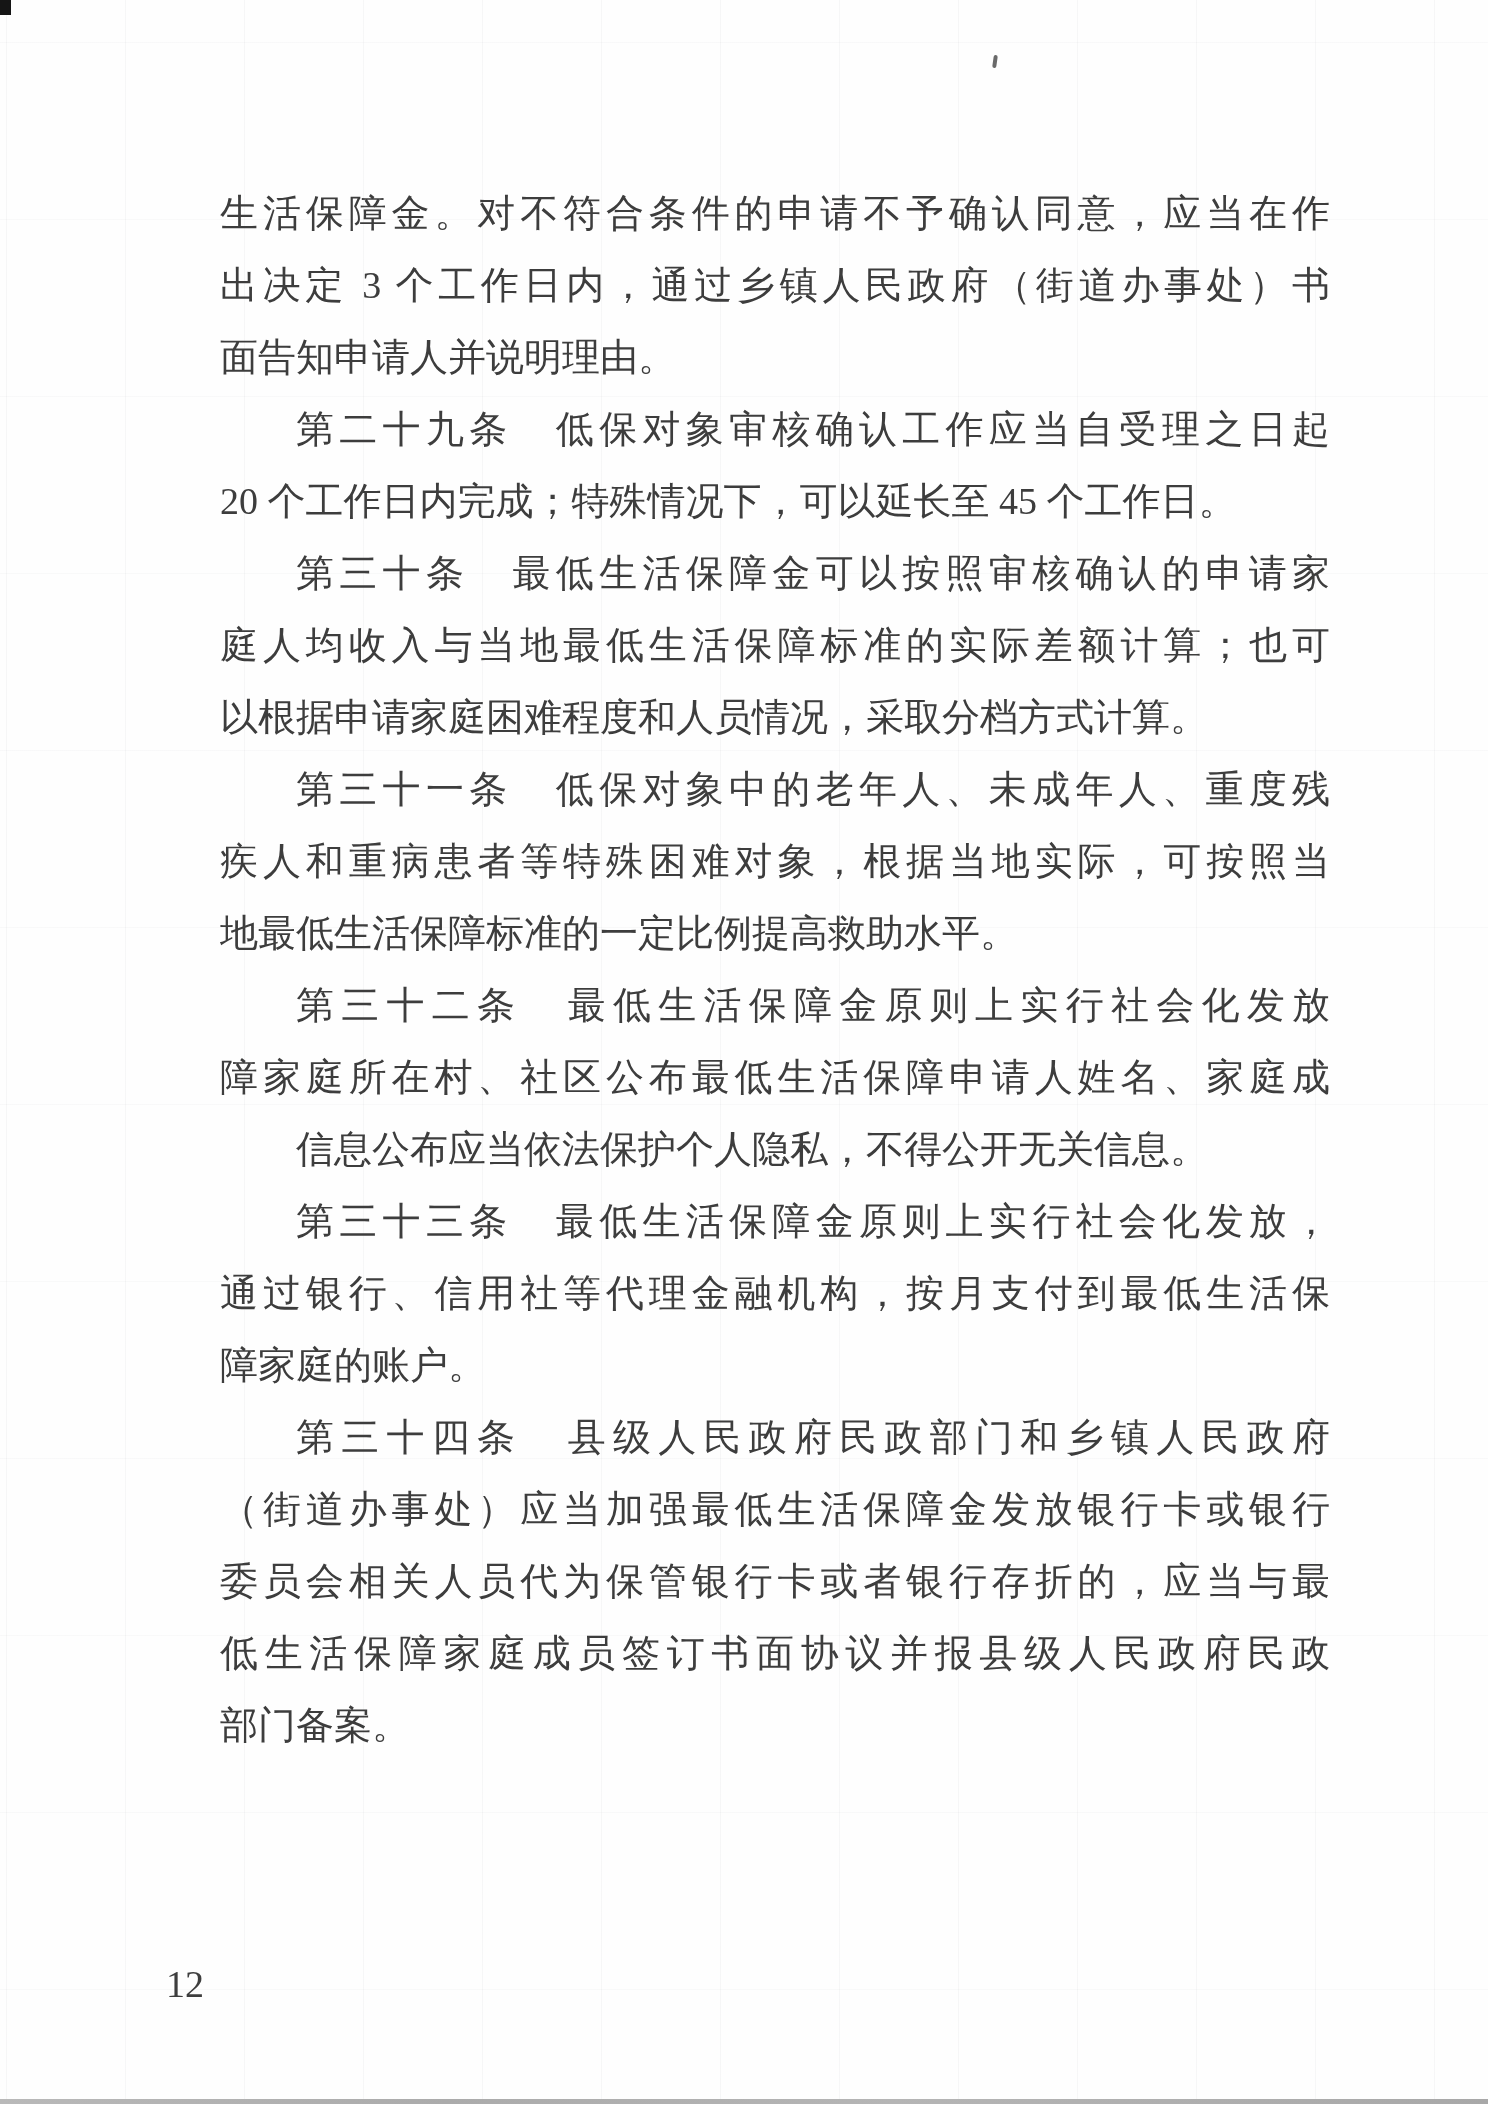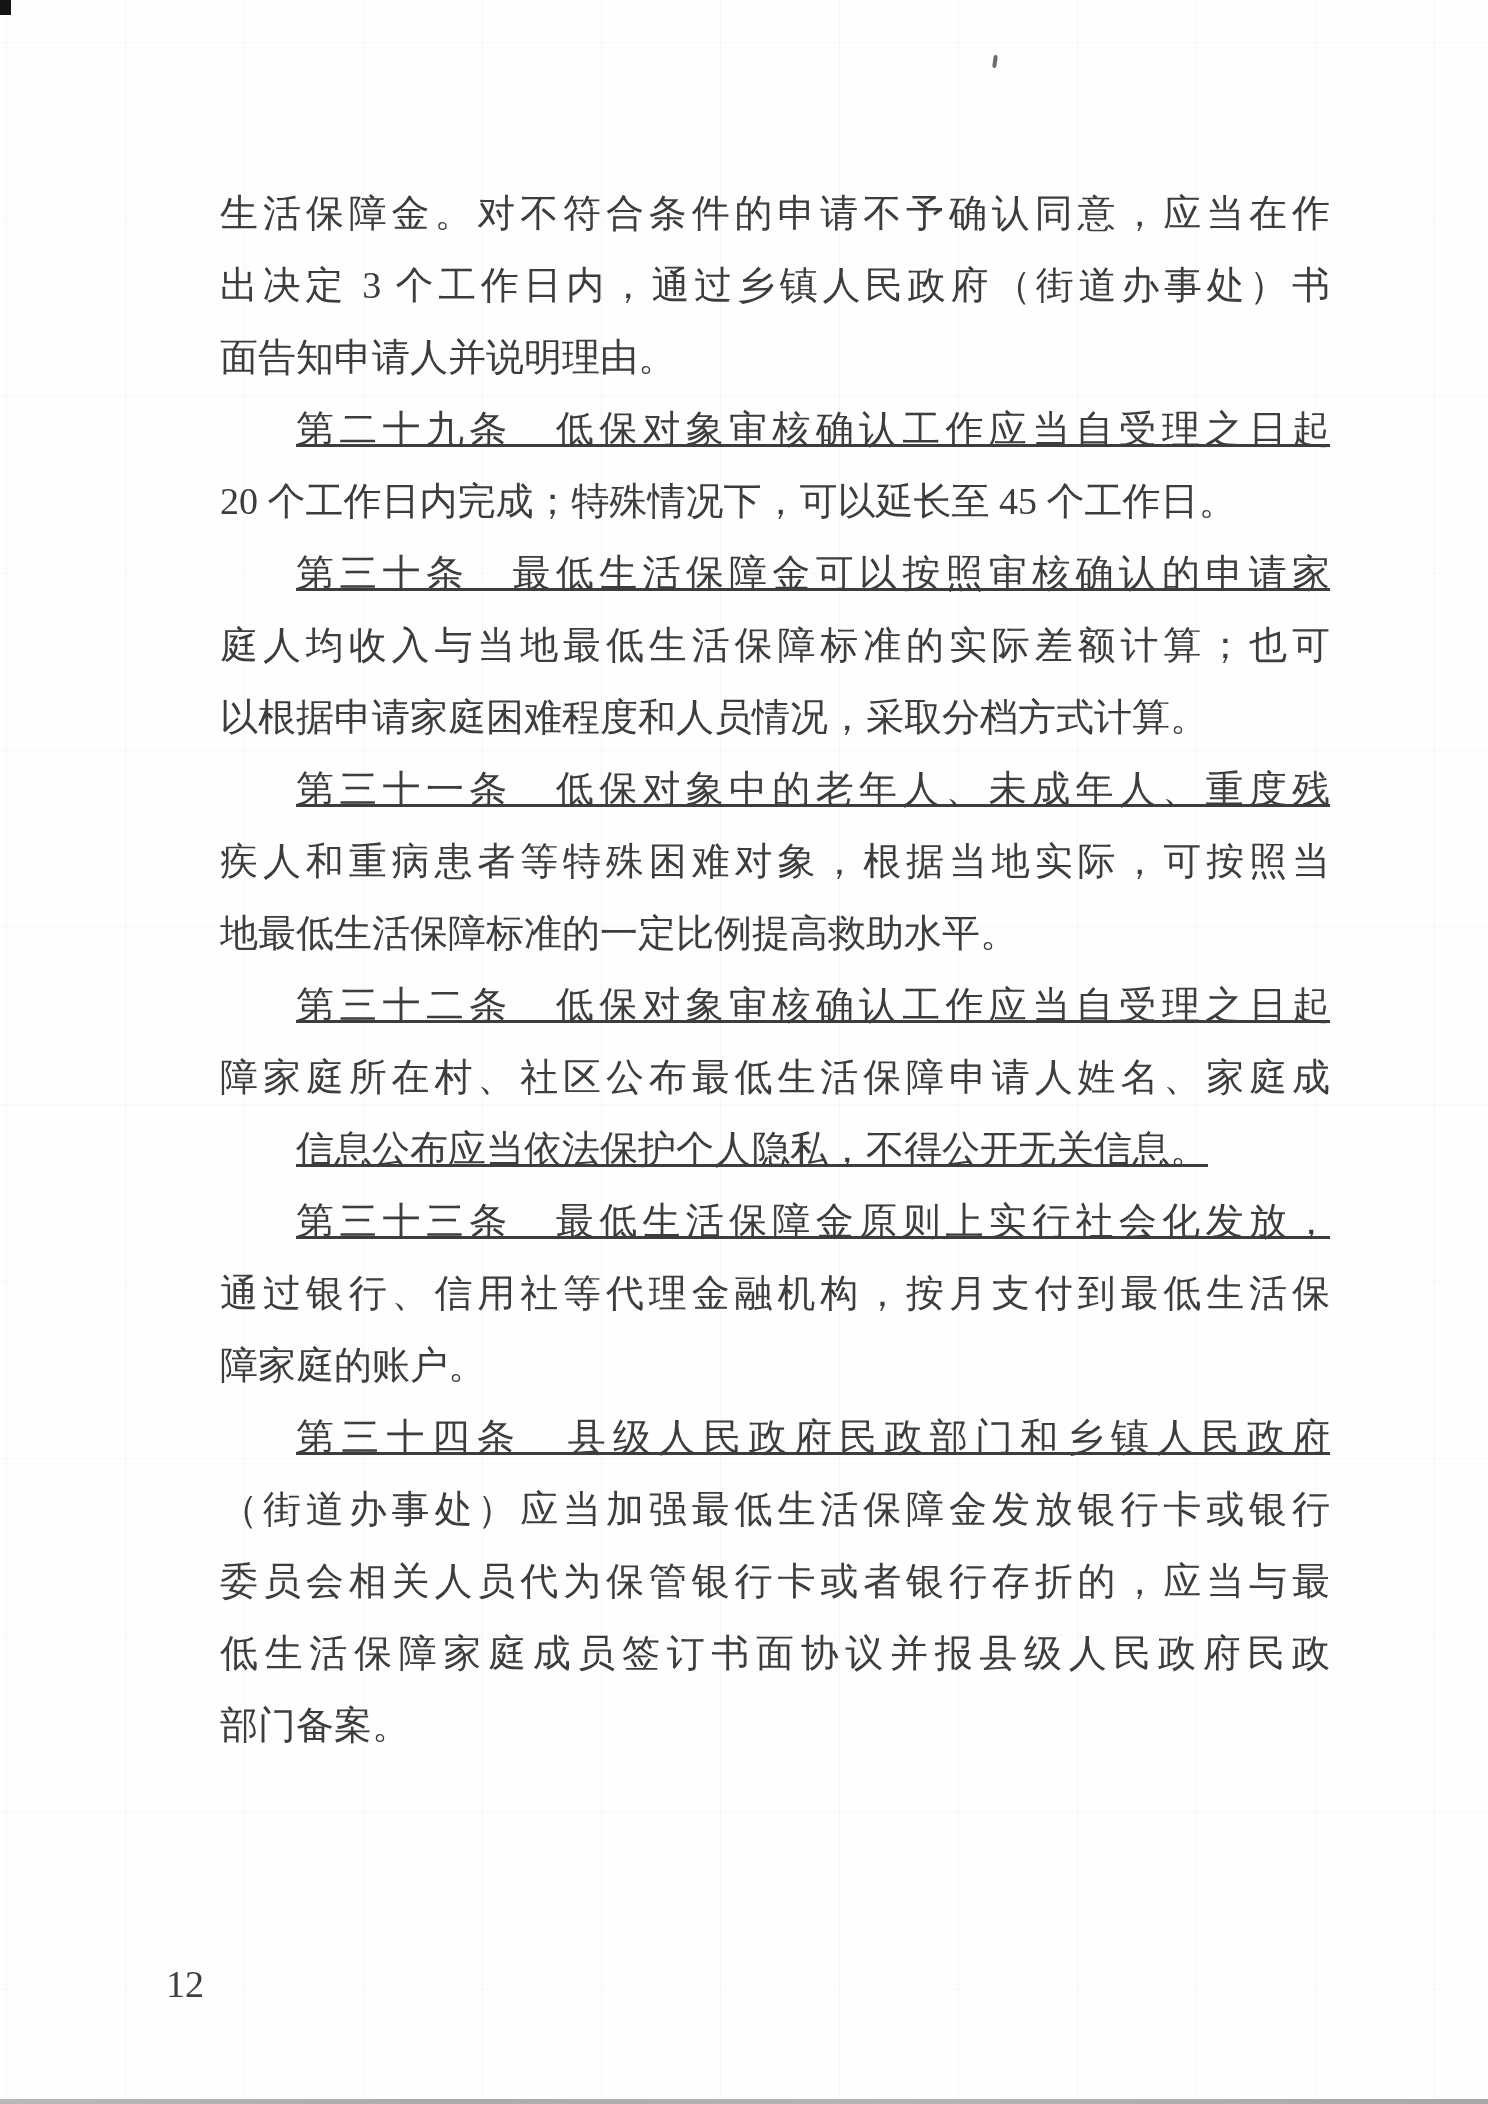--- a/index.html
+++ b/index.html
@@ -39,21 +39,20 @@
     text-align-last: left;
     text-justify: inter-ideograph;
     white-space: nowrap;
   }
   .line.fill {
     text-align-last: justify;
     white-space: normal;
   }
   .line.indent {
     text-indent: 2em;
-    text-decoration: underline;
   }
   .page-number {
     position: absolute;
     left: 166px;
     top: 1962px;
     font-size: 38px;
     line-height: 44px;
     color: #3e3e3e;
     font-family: Liberation Serif, serif;
   }
@@ -96,21 +95,21 @@
       <div class="line fill">出决定 3 个工作日内，通过乡镇人民政府（街道办事处）书</div>
       <div class="line">面告知申请人并说明理由。</div>
       <div class="line indent fill">第二十九条　低保对象审核确认工作应当自受理之日起</div>
       <div class="line">20 个工作日内完成；特殊情况下，可以延长至 45 个工作日。</div>
       <div class="line indent fill">第三十条　最低生活保障金可以按照审核确认的申请家</div>
       <div class="line fill">庭人均收入与当地最低生活保障标准的实际差额计算；也可</div>
       <div class="line">以根据申请家庭困难程度和人员情况，采取分档方式计算。</div>
       <div class="line indent fill">第三十一条　低保对象中的老年人、未成年人、重度残</div>
       <div class="line fill">疾人和重病患者等特殊困难对象，根据当地实际，可按照当</div>
       <div class="line">地最低生活保障标准的一定比例提高救助水平。</div>
-      <div class="line indent fill">第三十二条　低保对象审核确认工作应当自受理之日起</div>
+      <div class="line indent fill">第三十二条　最低生活保障金原则上实行社会化发放</div>
       <div class="line fill">障家庭所在村、社区公布最低生活保障申请人姓名、家庭成</div>
       <div class="line indent">信息公布应当依法保护个人隐私，不得公开无关信息。</div>
       <div class="line indent fill">第三十三条　最低生活保障金原则上实行社会化发放，</div>
       <div class="line fill">通过银行、信用社等代理金融机构，按月支付到最低生活保</div>
       <div class="line">障家庭的账户。</div>
       <div class="line indent fill">第三十四条　县级人民政府民政部门和乡镇人民政府</div>
       <div class="line fill">（街道办事处）应当加强最低生活保障金发放银行卡或银行</div>
       <div class="line fill">委员会相关人员代为保管银行卡或者银行存折的，应当与最</div>
       <div class="line fill">低生活保障家庭成员签订书面协议并报县级人民政府民政</div>
       <div class="line">部门备案。</div>

